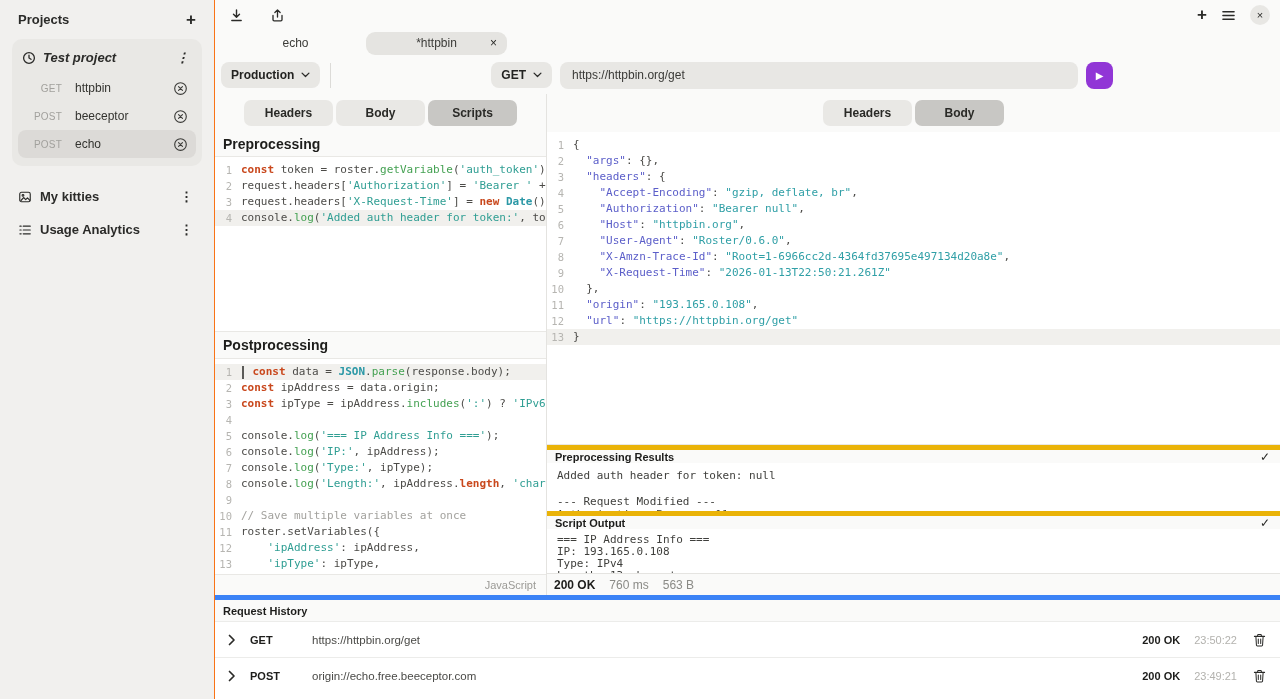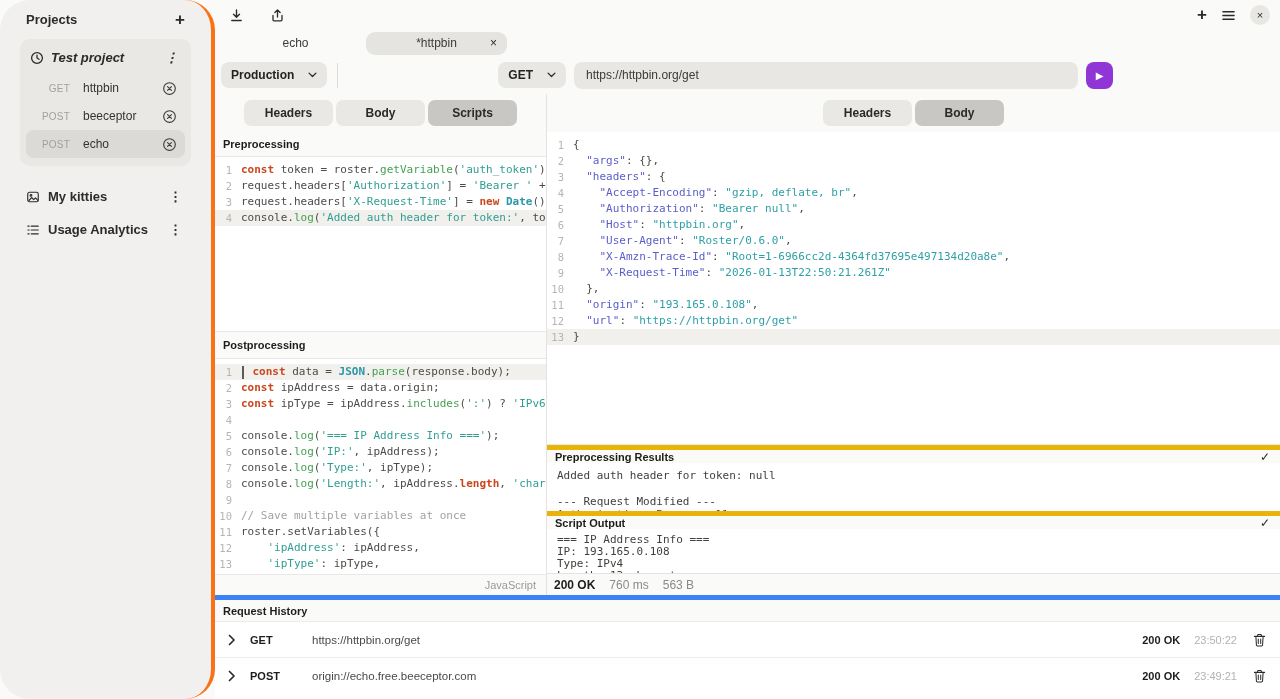--- a/index.html
+++ b/index.html
@@ -6,21 +6,21 @@
   html,body { width:1280px; height:699px; overflow:hidden; }
   body {
     font-family:"Liberation Sans", sans-serif;
     background:#fafaf9; color:#2b2b29;
     display:flex;
   }
   svg { display:block; }
   .ico { display:inline-flex; align-items:center; justify-content:center; }
 
   
-  .sidebar { width:215px; background:#f1f0ee; border-right:4px solid #f97316; padding:8px 20px; display:flex; flex-direction:column; flex:none;border-radius:30px; }
+  .sidebar { width:215px; background:#f1f0ee; border-right:1px solid #f97316; padding:8px 12px; display:flex; flex-direction:column; flex:none; }
   .sb-header { display:flex; align-items:center; justify-content:space-between; padding:4px 6px 12px 6px; }
   .sb-title { font-size:13px; font-weight:bold; }
   .plus-btn { font-size:17px; font-weight:bold; color:#2b2b29; cursor:default; line-height:14px; }
   .proj-group { background:#e9e8e5; border-radius:10px; padding:6px 6px 8px 6px; margin-bottom:14px; }
   .proj-head { display:flex; align-items:center; gap:7px; padding:5px 4px 9px 4px;font-style:italic; }
   .proj-name { font-size:13px; font-weight:bold; flex:1; }
   .kebab { font-size:13px; font-weight:bold; color:#2b2b29; padding:0 3px; }
   .req-item { display:flex; align-items:center; height:28px; border-radius:8px; padding:0 8px 0 12px; }
   .req-item.selected { background:#dcdad7; }
   .req-method { width:32px; text-align:right; font-size:10px; color:#a2a19d; letter-spacing:.2px; }
@@ -34,36 +34,36 @@
   .topbar { height:30px; display:flex; align-items:center; padding:0 10px 0 14px; gap:26px; }
   .topbar .right { margin-left:auto; display:flex; align-items:center; gap:14px; }
   .circle-btn { width:20px; height:20px; border-radius:50%; background:#e8e7e4; display:flex; align-items:center; justify-content:center; font-size:11px; color:#2b2b29; }
 
   .tabrow { height:26px; display:flex; align-items:center; padding-left:10px; }
   .doc-tab { width:141px; height:23px; display:flex; align-items:center; justify-content:center; font-size:12px; color:#3b3b38; border-radius:7px; position:relative; }
   .doc-tab.active { background:#e5e4e1;border-radius:9px; }
   .doc-tab .tab-close { position:absolute; right:10px; font-size:12px; color:#2b2b29; line-height:10px; }
 
   .reqbar { height:38px; display:flex; align-items:center; padding:0 167px 0 6px; }
-  .pill { background:#e8e7e4; border-radius:8px; height:26px; display:flex; align-items:center; gap:14px; padding:0 10px; font-size:12px; font-weight:bold; color:#232321; }
+  .pill { background:#e8e7e4; border-radius:8px; height:26px; display:flex; align-items:center; gap:7px; padding:0 10px; font-size:12px; font-weight:bold; color:#232321; }
   .vdiv { width:1px; height:25px; background:#dcdbd8; margin-left:10px; }
   .method-pill { margin-left:160px; }
   .url-input { flex:1; margin-left:8px; height:27px; background:#e8e7e4; border:none; border-radius:8px; padding:0 12px; font-size:12px; color:#3a3a37; font-family:"Liberation Sans",sans-serif; outline:none; }
   .send-btn { width:27px; height:27px; margin-left:8px; border-radius:8px; background:#9136d6; color:#fff; display:flex; align-items:center; justify-content:center; font-size:10px; }
 
   
   .workspace { flex:1; display:flex; min-height:0; }
   .left-pane { width:332px; flex:none; border-right:1px solid #e4e3e0; display:flex; flex-direction:column; min-height:0; }
   .right-pane { flex:1; display:flex; flex-direction:column; min-width:0; min-height:0; }
 
   .pane-tabs { height:38px; flex:none; display:flex; align-items:center; justify-content:center; gap:3px; }
   .ptab { width:89px; height:26px; border-radius:7px; background:#e9e8e5; display:flex; align-items:center; justify-content:center; font-size:12px; font-weight:bold; color:#2a2a27; }
   .ptab.active { background:#c8c7c4; }
 
-  .editor-label { height:24px; flex:none; display:flex; align-items:center; padding:0 8px; font-size:11px; font-weight:bold; color:#1d1d1b; }
+  .editor-label { height:24px; flex:none; display:flex; align-items:center; padding:0 8px; font-size:14px; font-weight:bold; color:#1d1d1b; }
   .editor-label.second { height:26px; }
 
   .editor { background:#fff; border-top:1px solid #e9e8e5; border-bottom:1px solid #e9e8e5; overflow:hidden; padding-top:5px; font-family:"DejaVu Sans Mono", monospace; font-size:11px; }
   .editor.pre-editor { height:176px; flex:none; }
   .editor.post-editor { flex:1; min-height:0; }
   .editor.response { flex:1; min-height:0; border-top:none; }
   .cl { display:flex; height:16px; line-height:16px; align-items:center; }
   .cl.hl { background:#f1f0ed; }
   .ln { width:26px; flex:none; text-align:right; padding-right:9px; color:#b6b5b1; font-size:10.5px; }
   .cursor { width:1.5px; height:13px; background:#5a5a57; flex:none; margin:0 9px 0 1px; }

